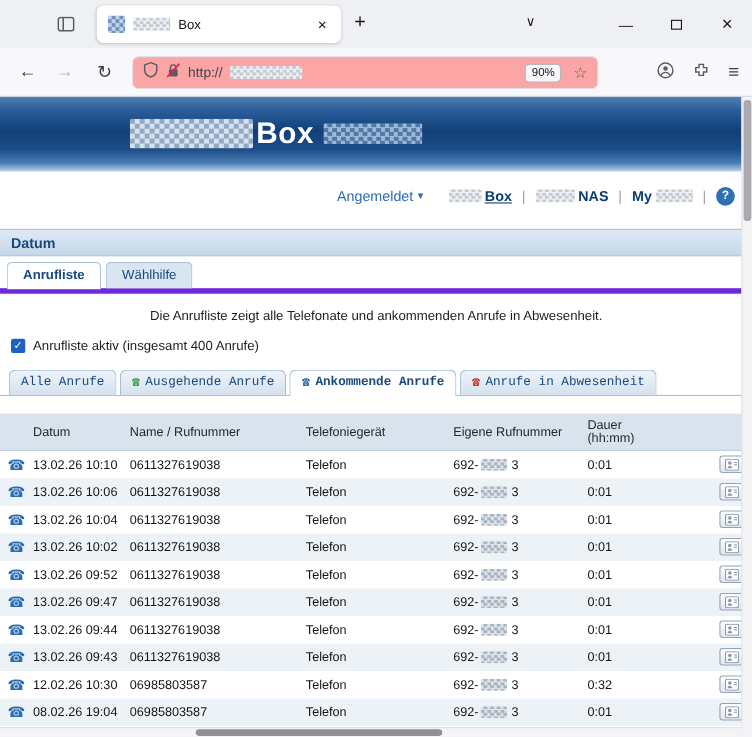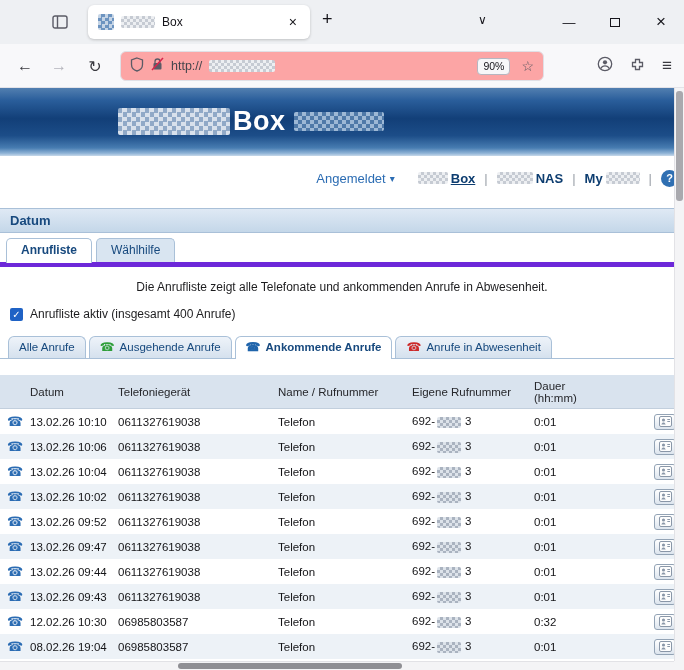--- a/index.html
+++ b/index.html
@@ -45,21 +45,21 @@
   
   .page { position:absolute; top:88px; left:0; width:684px; height:582px; background:#fff; }
 
   .site-header { height:68px; position:relative;
     background:linear-gradient(180deg,#527fb0 0%,#2a5e9b 18%,#123f78 45%,#1c4d88 70%,#477cb1 88%,#8fb3d6 96%,#c7d9ea 100%); }
   .logo { position:absolute; left:118px; top:18px; display:flex; align-items:center; }
   .logo-blur1 { width:112px; height:27px; }
   .logo-text { color:#fff; font-size:27px; font-weight:bold; letter-spacing:.5px; margin-left:3px; }
   .logo-blur2 { width:90px; height:19px; margin-left:8px; }
 
-  .topbar { height:44px; background:#fff; display:flex; align-items:center; justify-content:flex-end; padding-right:6px; gap:9px; font-size:13px; }
+  .topbar { height:44px; background:#fff; display:flex; align-items:center; justify-content:flex-end; padding-right:16px; gap:9px; font-size:13px; }
   .loggedin { color:#2b6cb3; display:flex; align-items:center; gap:4px; margin-right:14px; }
   .caret { font-size:10px; }
   .sep { color:#9aa0a8; }
   .toplink { color:#0d3d70; font-weight:bold; display:flex; align-items:center; gap:3px; }
   .toplink.underl .lk { text-decoration:underline; }
   .blur-sm { width:30px; height:12px; }
   .blur-nas { width:36px; height:12px; }
   .blur-my { width:34px; height:12px; }
   .help-circle { width:17px; height:17px; border-radius:50%; background:#2f6fb2; color:#fff; font-size:11px; font-weight:bold;
                  display:flex; align-items:center; justify-content:center; }
@@ -71,21 +71,21 @@
   .main-tabs { display:flex; gap:4px; padding:5px 0 0 6px; border-bottom:5px solid #6d28d9; }
   .mtab { border:1px solid #a9c0d8; border-bottom:none; border-radius:5px 5px 0 0; background:#d9e5f1;
           padding:4px 14px 5px; font-size:12px; color:#17497e; }
   .mtab.active { background:#fff; font-weight:bold; margin-bottom:-1px; padding-bottom:6px; }
 
   .intro { margin:13px 8px 0; font-size:12px; color:#1d1d1f;text-align:center; }
 
   .chk-row { margin:13px 0 0 10px; display:flex; align-items:center; gap:7px; font-size:12px; color:#1d1d1f; }
   .chk { width:13px; height:13px; background:#1f62c5; border-radius:2px; color:#fff; font-size:10px; line-height:13px; text-align:center; }
 
-  .filter-tabs { margin-top:15px; display:flex; gap:3px; padding-left:8px; border-bottom:1px solid #a9c0d8; }
+  .filter-tabs { margin-top:15px; display:flex; gap:3px; padding-left:8px; border-bottom:1px solid #a9c0d8;font-family:Liberation Mono, monospace; }
   .ftab { border:1px solid #a9c0d8; border-bottom:none; border-radius:6px 6px 0 0;
           background:linear-gradient(180deg,#eef3f9,#d5e1ee); padding:4px 10px 5px; font-size:11.5px; color:#17497e;
           display:flex; align-items:center; gap:5px; }
   .ftab.active { background:#fff; font-weight:bold; margin-bottom:-1px; padding-bottom:6px; }
   .ph { font-size:12px; line-height:1; }
   .ph.green { color:#2e9e3a; } .ph.blue { color:#1f64ab; } .ph.red { color:#cc2a2a; }
 
   .call-table { margin-top:16px; }
   .tgrid { display:grid; grid-template-columns:30px 88px 160px 134px 122px 112px 38px; align-items:center; }
   .thead { background:#d9e3ee; border-bottom:1px solid #c2cfdd; min-height:34px; font-size:11.5px; font-weight:normal; color:#26272b; }
@@ -235,22 +235,22 @@
     <span class="ftab">
       <span class="ph red">☎</span>
       <span>Anrufe in Abwesenheit</span>
     </span>
   </div>
 
   <div class="call-table">
     <div class="tgrid thead">
       <span class="cell"></span>
       <span class="cell">Datum</span>
+      <span class="cell">Name / Rufnummer</span>
       <span class="cell">Telefoniegerät</span>
-      <span class="cell">Name / Rufnummer</span>
       <span class="cell">Eigene Rufnummer</span>
       <span class="cell">
         <div>Dauer</div>
         <div>(hh:mm)</div>
       </span>
       <span class="cell"></span>
     </div>
     <div class="tbody">
   <div class="trow tgrid">
     <span class="cell icon-cell"><span class="phone-ic">☎</span></span>

